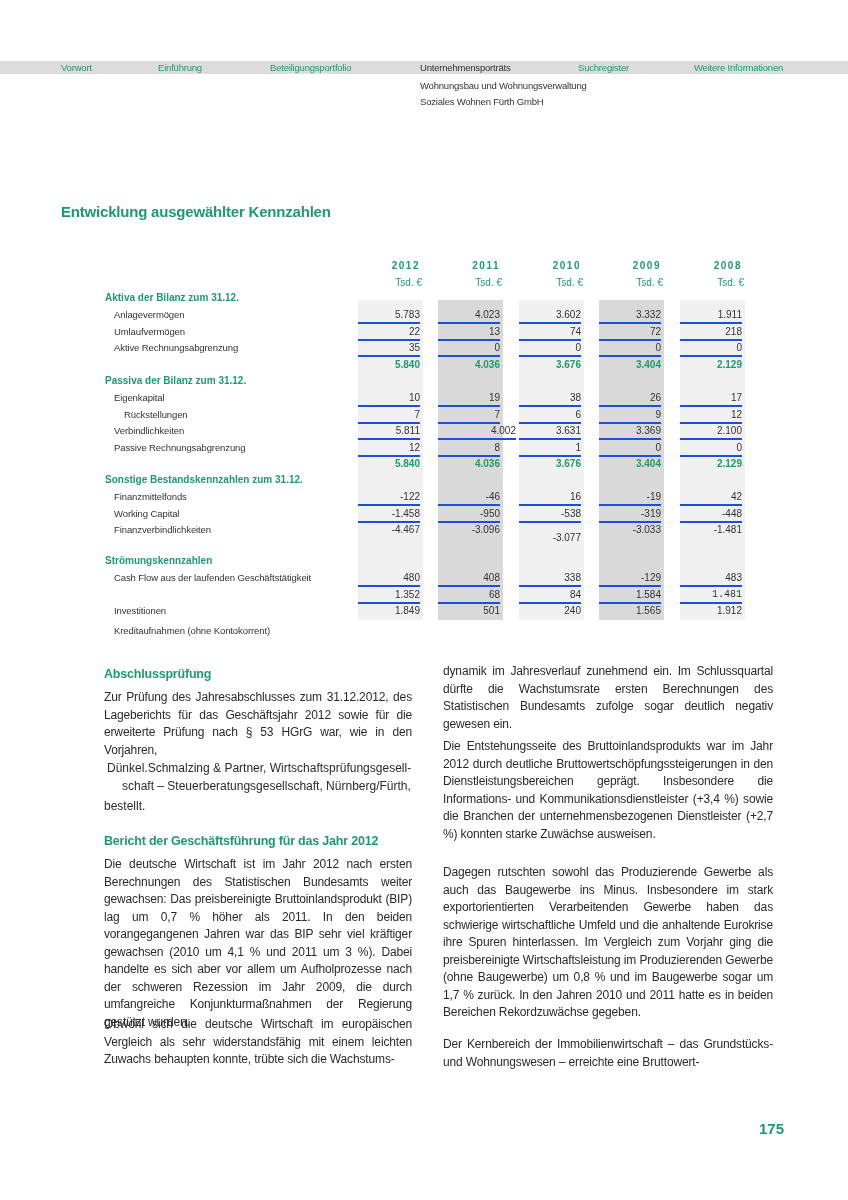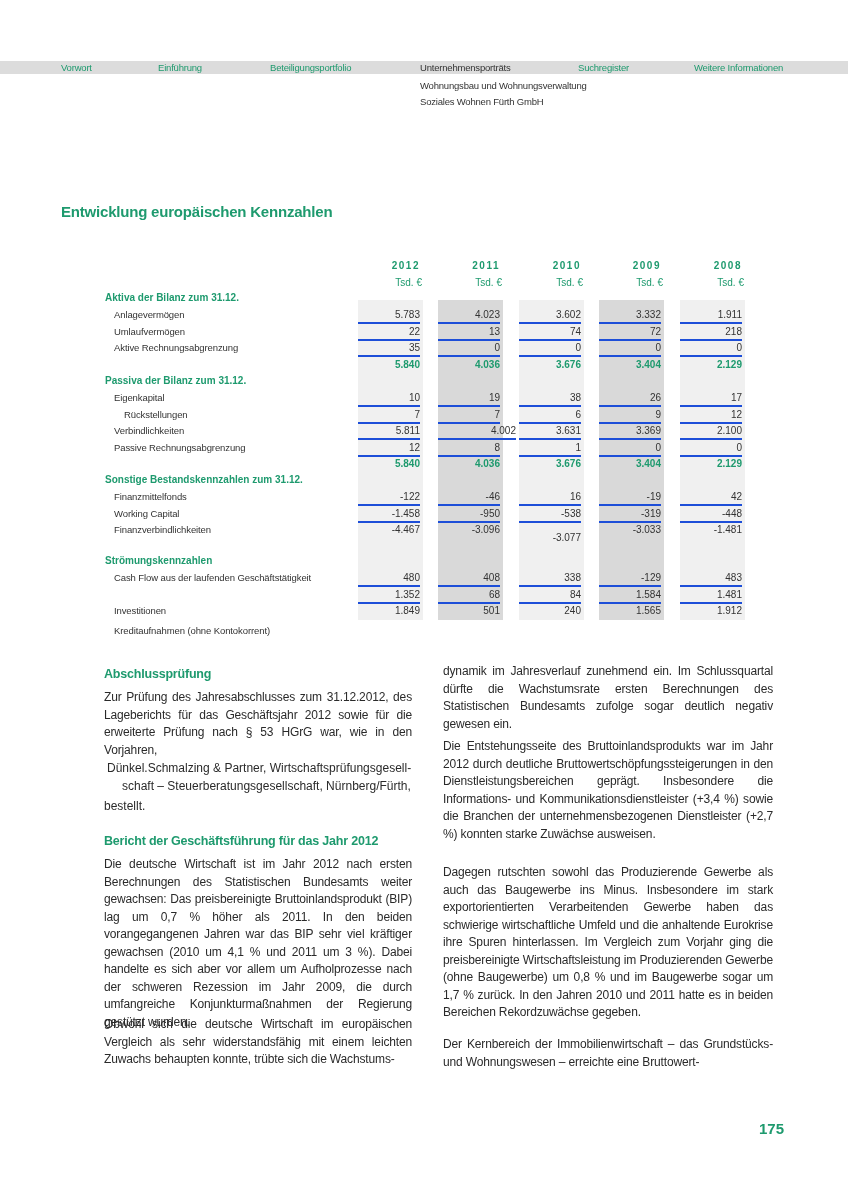--- a/index.html
+++ b/index.html
@@ -34,21 +34,21 @@
 <div class="topbar"></div>
 <a class="nav-item" style="left:61px">Vorwort</a>
 <a class="nav-item" style="left:158px">Einführung</a>
 <a class="nav-item" style="left:270px">Beteiligungsportfolio</a>
 <a class="nav-item active" style="left:420px">Unternehmensporträts</a>
 <a class="nav-item" style="left:578px">Suchregister</a>
 <a class="nav-item" style="left:694px">Weitere Informationen</a>
 <div class="sub" style="top:80px">Wohnungsbau und Wohnungsverwaltung</div>
 <div class="sub" style="top:96px">Soziales Wohnen Fürth GmbH</div>
 
-<h1 class="title" style="margin:0">Entwicklung europäischen Kennzahlen</h1>
+<h1 class="title" style="margin:0">Entwicklung ausgewählter Kennzahlen</h1>
 
 <div class="colbg light" style="left:358px;width:65px"></div>
 <div class="colbg dark" style="left:438px;width:65px"></div>
 <div class="colbg light" style="left:519px;width:65px"></div>
 <div class="colbg dark" style="left:599px;width:65px"></div>
 <div class="colbg light" style="left:680px;width:65px"></div>
 
 <div class="yr" style="left:355px">2012</div>
 <div class="yr" style="left:435px">2011</div>
 <div class="yr" style="left:516px">2010</div>
@@ -139,21 +139,21 @@
     <div class="cell ul" style="left: 358px; top: 570px;">480</div>
     <div class="cell ul" style="left: 438px; top: 570px;">408</div>
     <div class="cell ul" style="left: 519px; top: 570px;">338</div>
     <div class="cell ul" style="left: 599px; top: 570px;">-129</div>
     <div class="cell ul" style="left: 680px; top: 570px;">483</div>
     <div class="rl" style="top: 588.5px; margin-top: 36px;">Kreditaufnahmen (ohne Kontokorrent)</div>
     <div class="cell ul" style="left: 358px; top: 586.5px;">1.352</div>
     <div class="cell ul" style="left: 438px; top: 586.5px;">68</div>
     <div class="cell ul" style="left: 519px; top: 586.5px;">84</div>
     <div class="cell ul" style="left: 599px; top: 586.5px;">1.584</div>
-    <div class="cell ul" style="left: 680px; top: 586.5px;">1.481</div>
+    <div class="cell ul" style="left: 680px; top: 586.5px; font-family: Liberation Mono, monospace;">1.481</div>
     <div class="rl" style="top: 605px;">Investitionen</div>
     <div class="cell" style="left: 358px; top: 603px;">1.849</div>
     <div class="cell" style="left: 438px; top: 603px;">501</div>
     <div class="cell" style="left: 519px; top: 603px;">240</div>
     <div class="cell" style="left: 599px; top: 603px;">1.565</div>
     <div class="cell" style="left: 680px; top: 603px;">1.912</div>
   </div>
 
 <div class="h2" style="left:104px;top:667px">Abschlussprüfung</div>
 <div class="para" style="left:104px;top:689px">Zur Prüfung des Jahresabschlusses zum 31.12.2012, des Lageberichts für das Geschäftsjahr 2012 sowie für die erweiterte Prüfung nach § 53 HGrG war, wie in den Vorjahren,</div>

